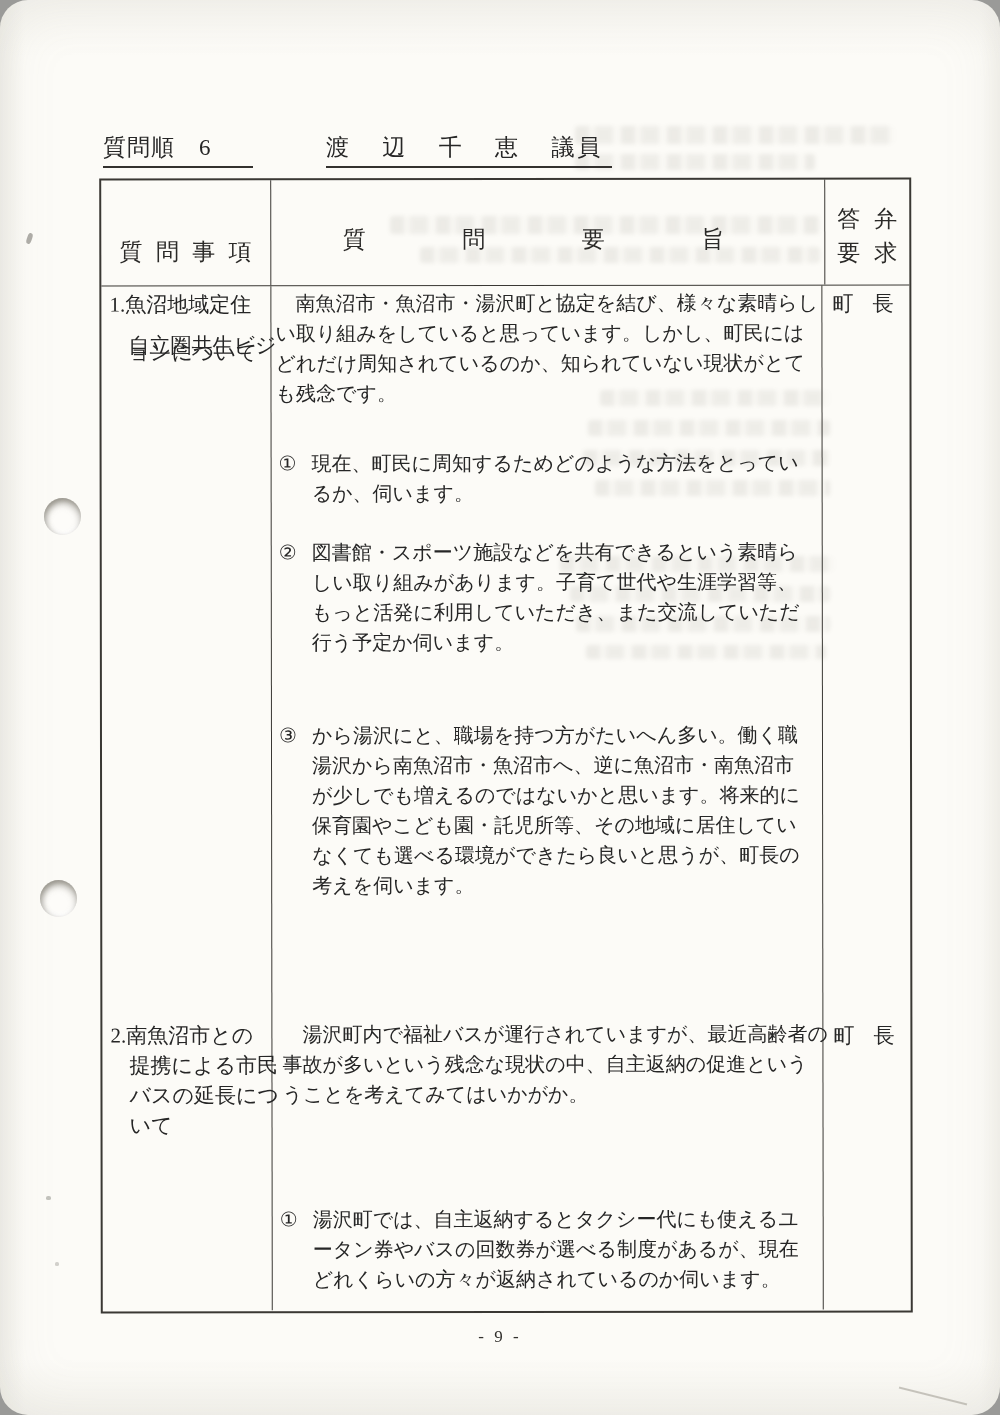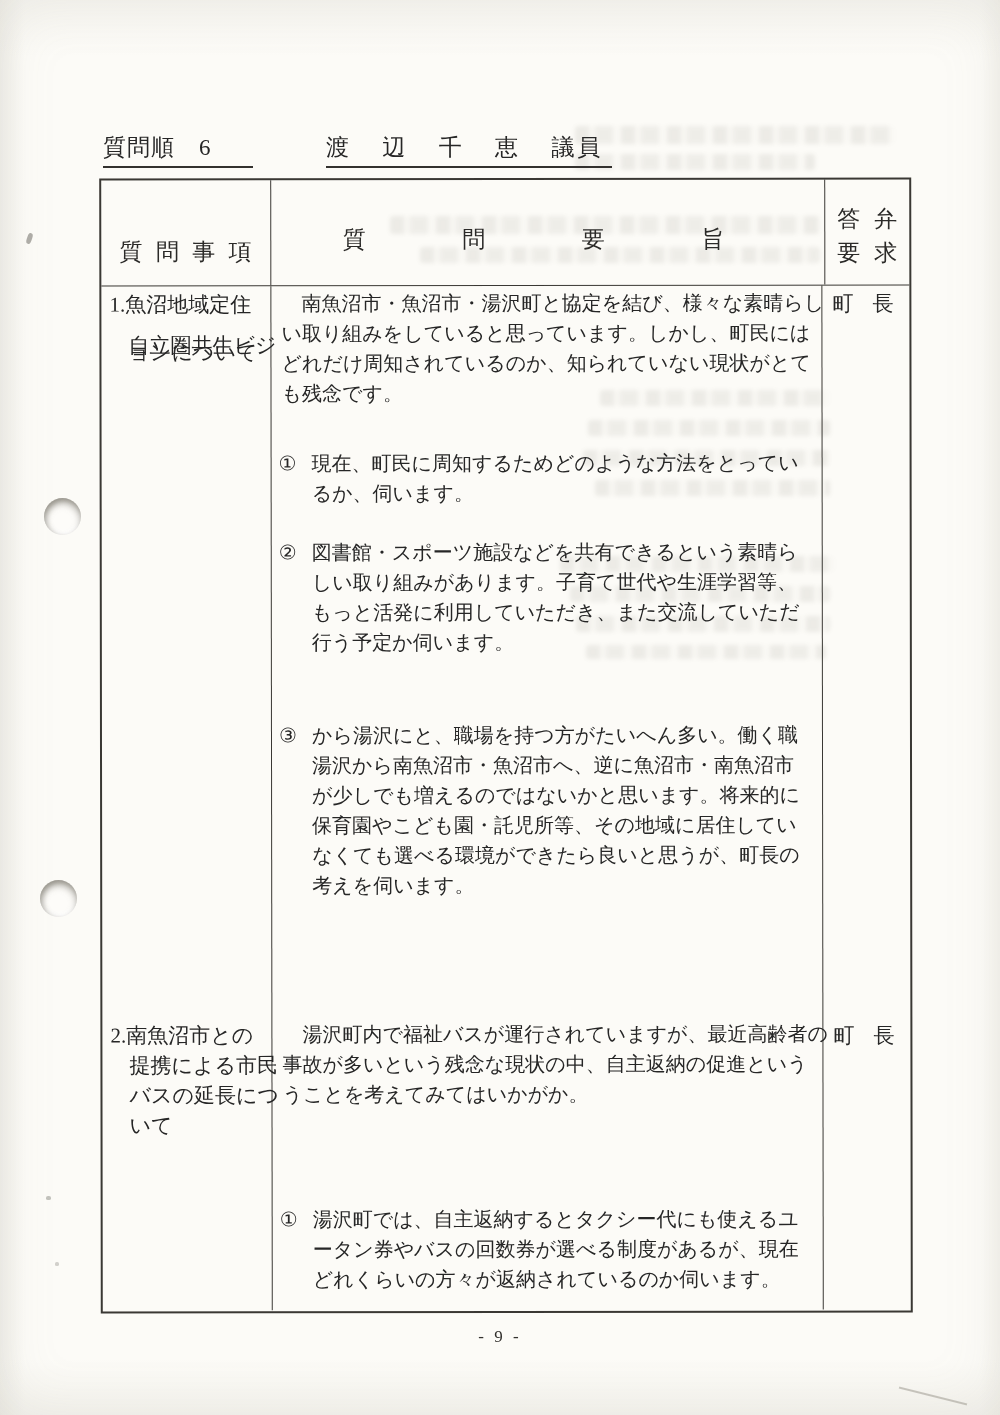--- a/index.html
+++ b/index.html
@@ -8,20 +8,21 @@
     width:1000px;height:1415px;
     margin:0 auto;
     background:#fcfbf7;
     background-image:
       linear-gradient(180deg, rgba(235,233,226,0.35) 0%, rgba(255,255,255,0) 4%, rgba(255,255,255,0) 96%, rgba(232,230,222,0.4) 100%),
       linear-gradient(90deg, rgba(228,226,218,0.5) 0%, rgba(255,255,255,0) 2.5%, rgba(255,255,255,0) 98%, rgba(236,234,226,0.45) 100%);
     font-family:"Liberation Serif","DejaVu Serif",serif;
     color:#262626;
     overflow:hidden;
     box-shadow: inset 0 0 60px rgba(160,156,146,0.12);
+    border-radius: 28px;
   }
   
   .doc-header{position:absolute;top:132px;left:0;width:1000px;height:44px;}
   .order{
     position:absolute;left:103px;top:0;width:150px;height:34px;
     border-bottom:2px solid #33312e;
     font-size:23px;letter-spacing:1px;white-space:nowrap;
   }
   .order .num{margin-left:24px;font-size:23px;}
   .member{
@@ -155,21 +156,21 @@
     </div>
 
     <div class="tbody">
       <div class="vline v1"></div>
       <div class="vline v2"></div>
 
       <div class="t-line" style="top:3px;left:8px;">1.魚沼地域定住</div>
       <div class="t-line" style="top:44px;left:27px;text-align:right;">自立圏共生ビジ</div>
       <div class="t-line" style="top:51px;left:27px;">ョンについて</div>
 
-      <div class="block" style="top:2px;left:180px;">
+      <div class="block" style="top:2px;left:174px;">
         <div>　南魚沼市・魚沼市・湯沢町と協定を結び、様々な素晴らし</div>
         <div>い取り組みをしていると思っています。しかし、町民には</div>
         <div>どれだけ周知されているのか、知られていない現状がとて</div>
         <div>も残念です。</div>
       </div>
 
       <div class="subitem" style="top:162px;">
         <span class="marker">①</span>
         <div class="sub-lines">
           <div>現在、町民に周知するためどのような方法をとってい</div>

